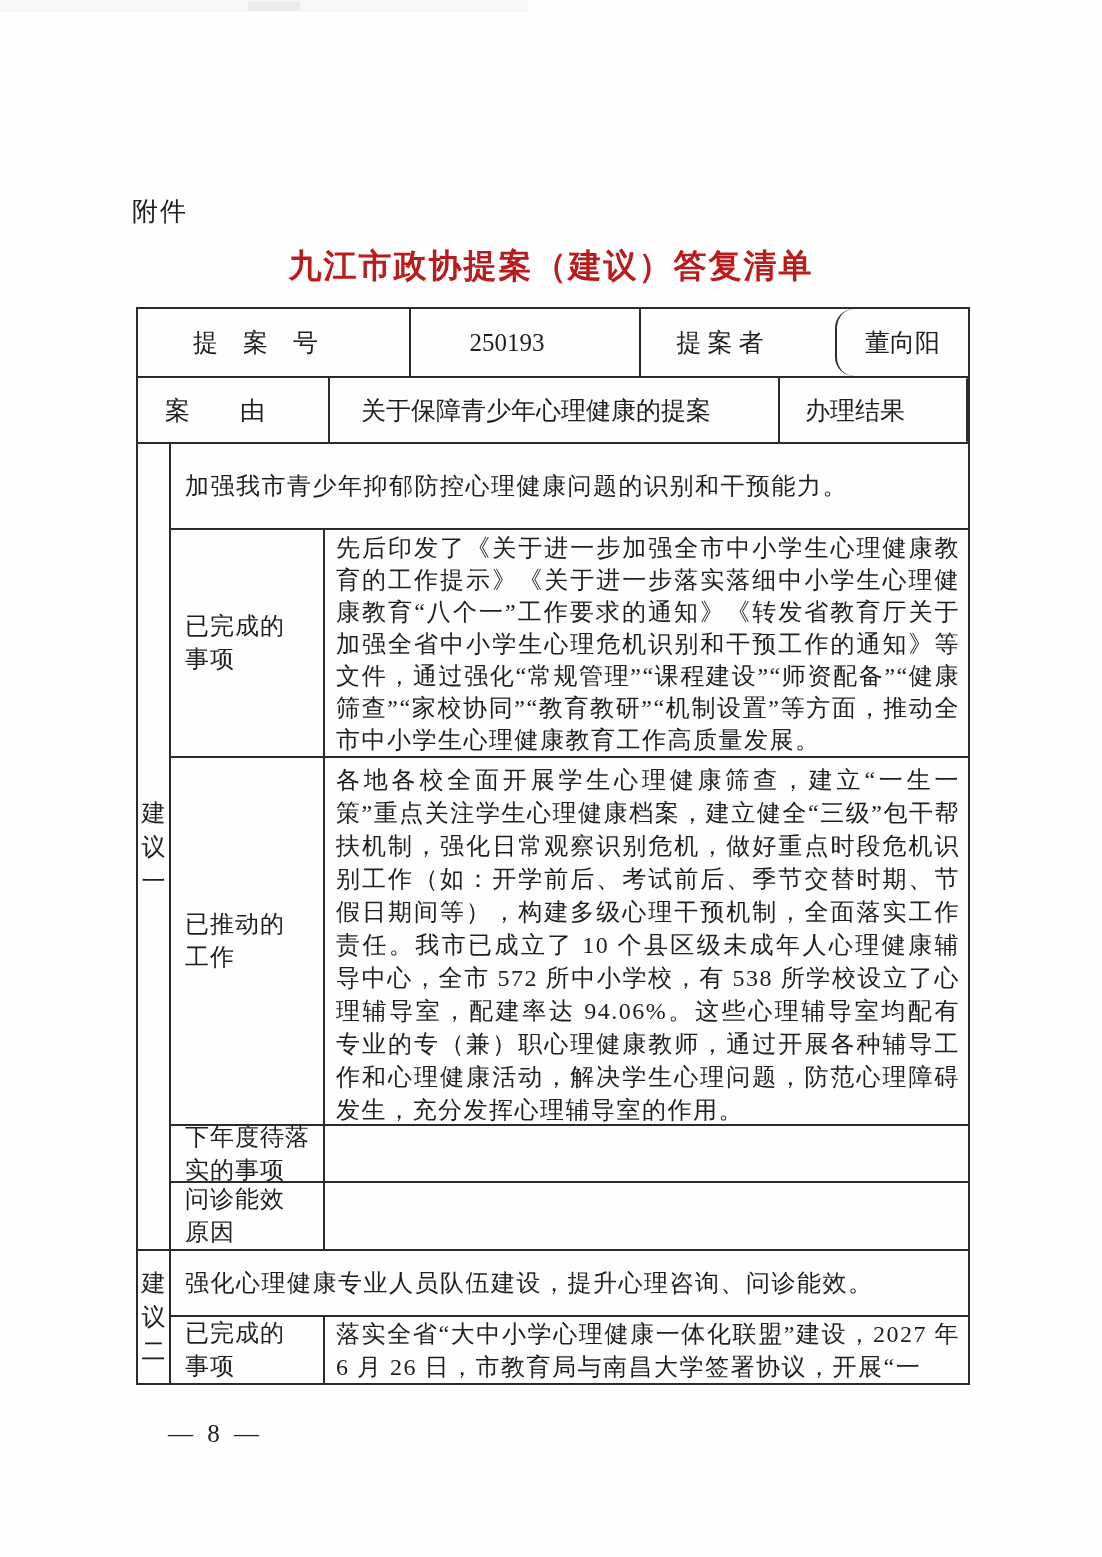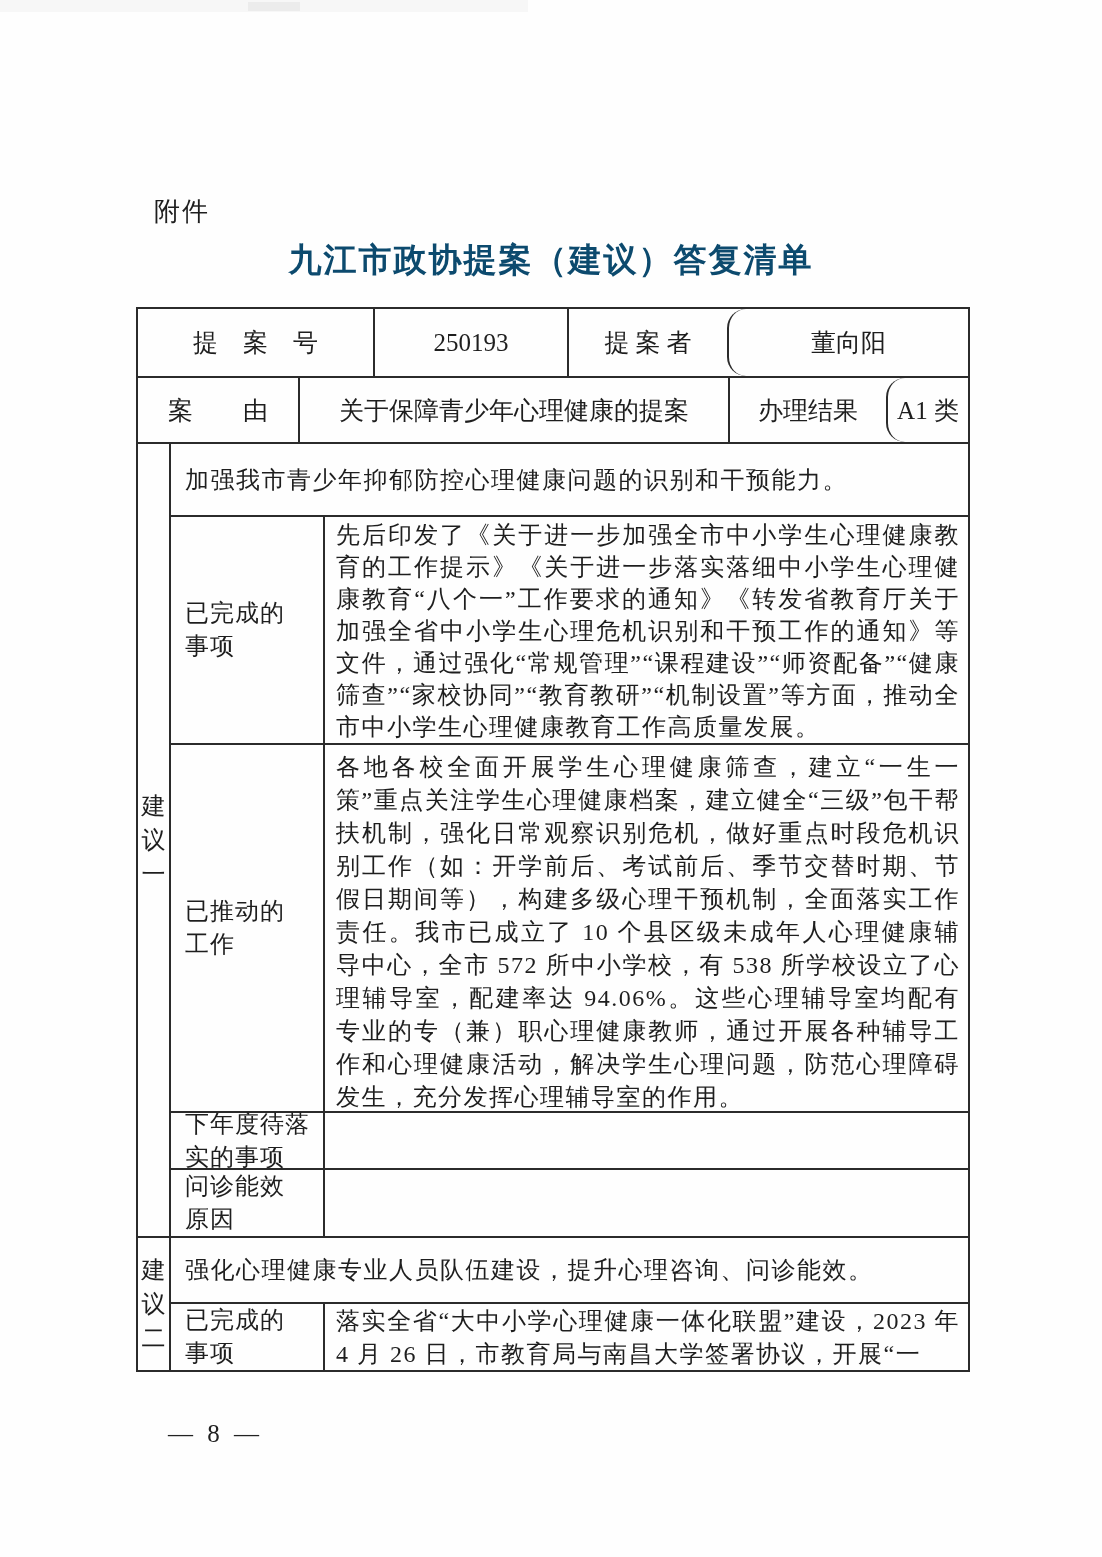--- a/index.html
+++ b/index.html
@@ -6,33 +6,33 @@
   body{
     width:1102px;height:1557px;position:relative;
     background:#fefefe;
     font-family:"Liberation Serif","DejaVu Serif",serif;
     color:#1e1e1e;
     overflow:hidden;
   }
   .scan-band{position:absolute;left:0;top:0;width:528px;height:12px;background:#f7f7f7;}
   .scan-band-dark{position:absolute;left:248px;top:2px;width:52px;height:9px;background:#ececec;}
 
-  .attachment{position:absolute;left:154px;top:194px;font-size:26px;letter-spacing:2px;}
+  .attachment{position:absolute;left:132px;top:194px;font-size:26px;letter-spacing:2px;}
   .doc-title{
-    position:absolute;left:0;top:238px;width:100%;
+    position:absolute;left:0;top:244px;width:100%;
     text-align:center;font-size:33px;font-weight:bold;letter-spacing:2px;
-    color:#0c4a6e;
+    color:#b91c1c;
   }
 
   .tbl{
     position:absolute;left:136px;top:307px;width:834px;
     box-sizing:border-box;border:2px solid #2b2b2b;
     font-size:24px;
   }
-  .row{display:flex;box-sizing:border-box;}
+  .row{display:flex;box-sizing:border-box;gap:36px;}
   .bt{border-top:2px solid #2b2b2b;}
   .cell{
     box-sizing:border-box;display:flex;align-items:center;justify-content:center;
     overflow:hidden;
   }
   .bl{border-left:2px solid #2b2b2b;}
 
   .r1{height:67px;}
   .r2{height:66px;}
   .r1 .cell,.r2 .cell{font-size:25px;}
@@ -47,21 +47,21 @@
   .section{display:flex;box-sizing:border-box;}
   .side{
     width:31px;box-sizing:border-box;display:flex;align-items:center;justify-content:center;
     font-size:24px;line-height:34px;white-space:pre-line;text-align:center;
   }
   .sec-body{flex:1;box-sizing:border-box;border-left:2px solid #2b2b2b;display:flex;flex-direction:column;}
   .intro{
     box-sizing:border-box;display:flex;align-items:center;
     padding:0 8px 0 14px;letter-spacing:1.5px;
   }
-  .h68{height:71px;}
+  .h68{height:84px;}
   .h64{height:64px;}
   .sub{display:flex;box-sizing:border-box;}
   .sublabel{
     width:152px;box-sizing:border-box;display:flex;align-items:center;
     padding-left:14px;white-space:pre-line;line-height:33px;letter-spacing:1px;
   }
   .subcontent{
     flex:1;box-sizing:border-box;border-left:2px solid #2b2b2b;
     padding:1px 8px 0 11px;text-align:justify;letter-spacing:1.5px;line-height:33px;
     overflow:hidden;
@@ -134,20 +134,20 @@
 
   <div class="section bt">
     <div class="side">建
 议
 二</div>
     <div class="sec-body">
       <div class="intro h64">强化心理健康专业人员队伍建设，提升心理咨询、问诊能效。</div>
       <div class="sub bt sub-done2">
         <div class="sublabel">已完成的
 事项</div>
-        <div class="subcontent">落实全省“大中小学心理健康一体化联盟”建设，2023 年 4 月 26 日，市教育局与南昌大学签署协议，开展“一</div>
+        <div class="subcontent">落实全省“大中小学心理健康一体化联盟”建设，2027 年 6 月 26 日，市教育局与南昌大学签署协议，开展“一</div>
       </div>
     </div>
   </div>
 
 </div>
 
 <div class="page-number">— 8 —</div>
 
 </body></html>

